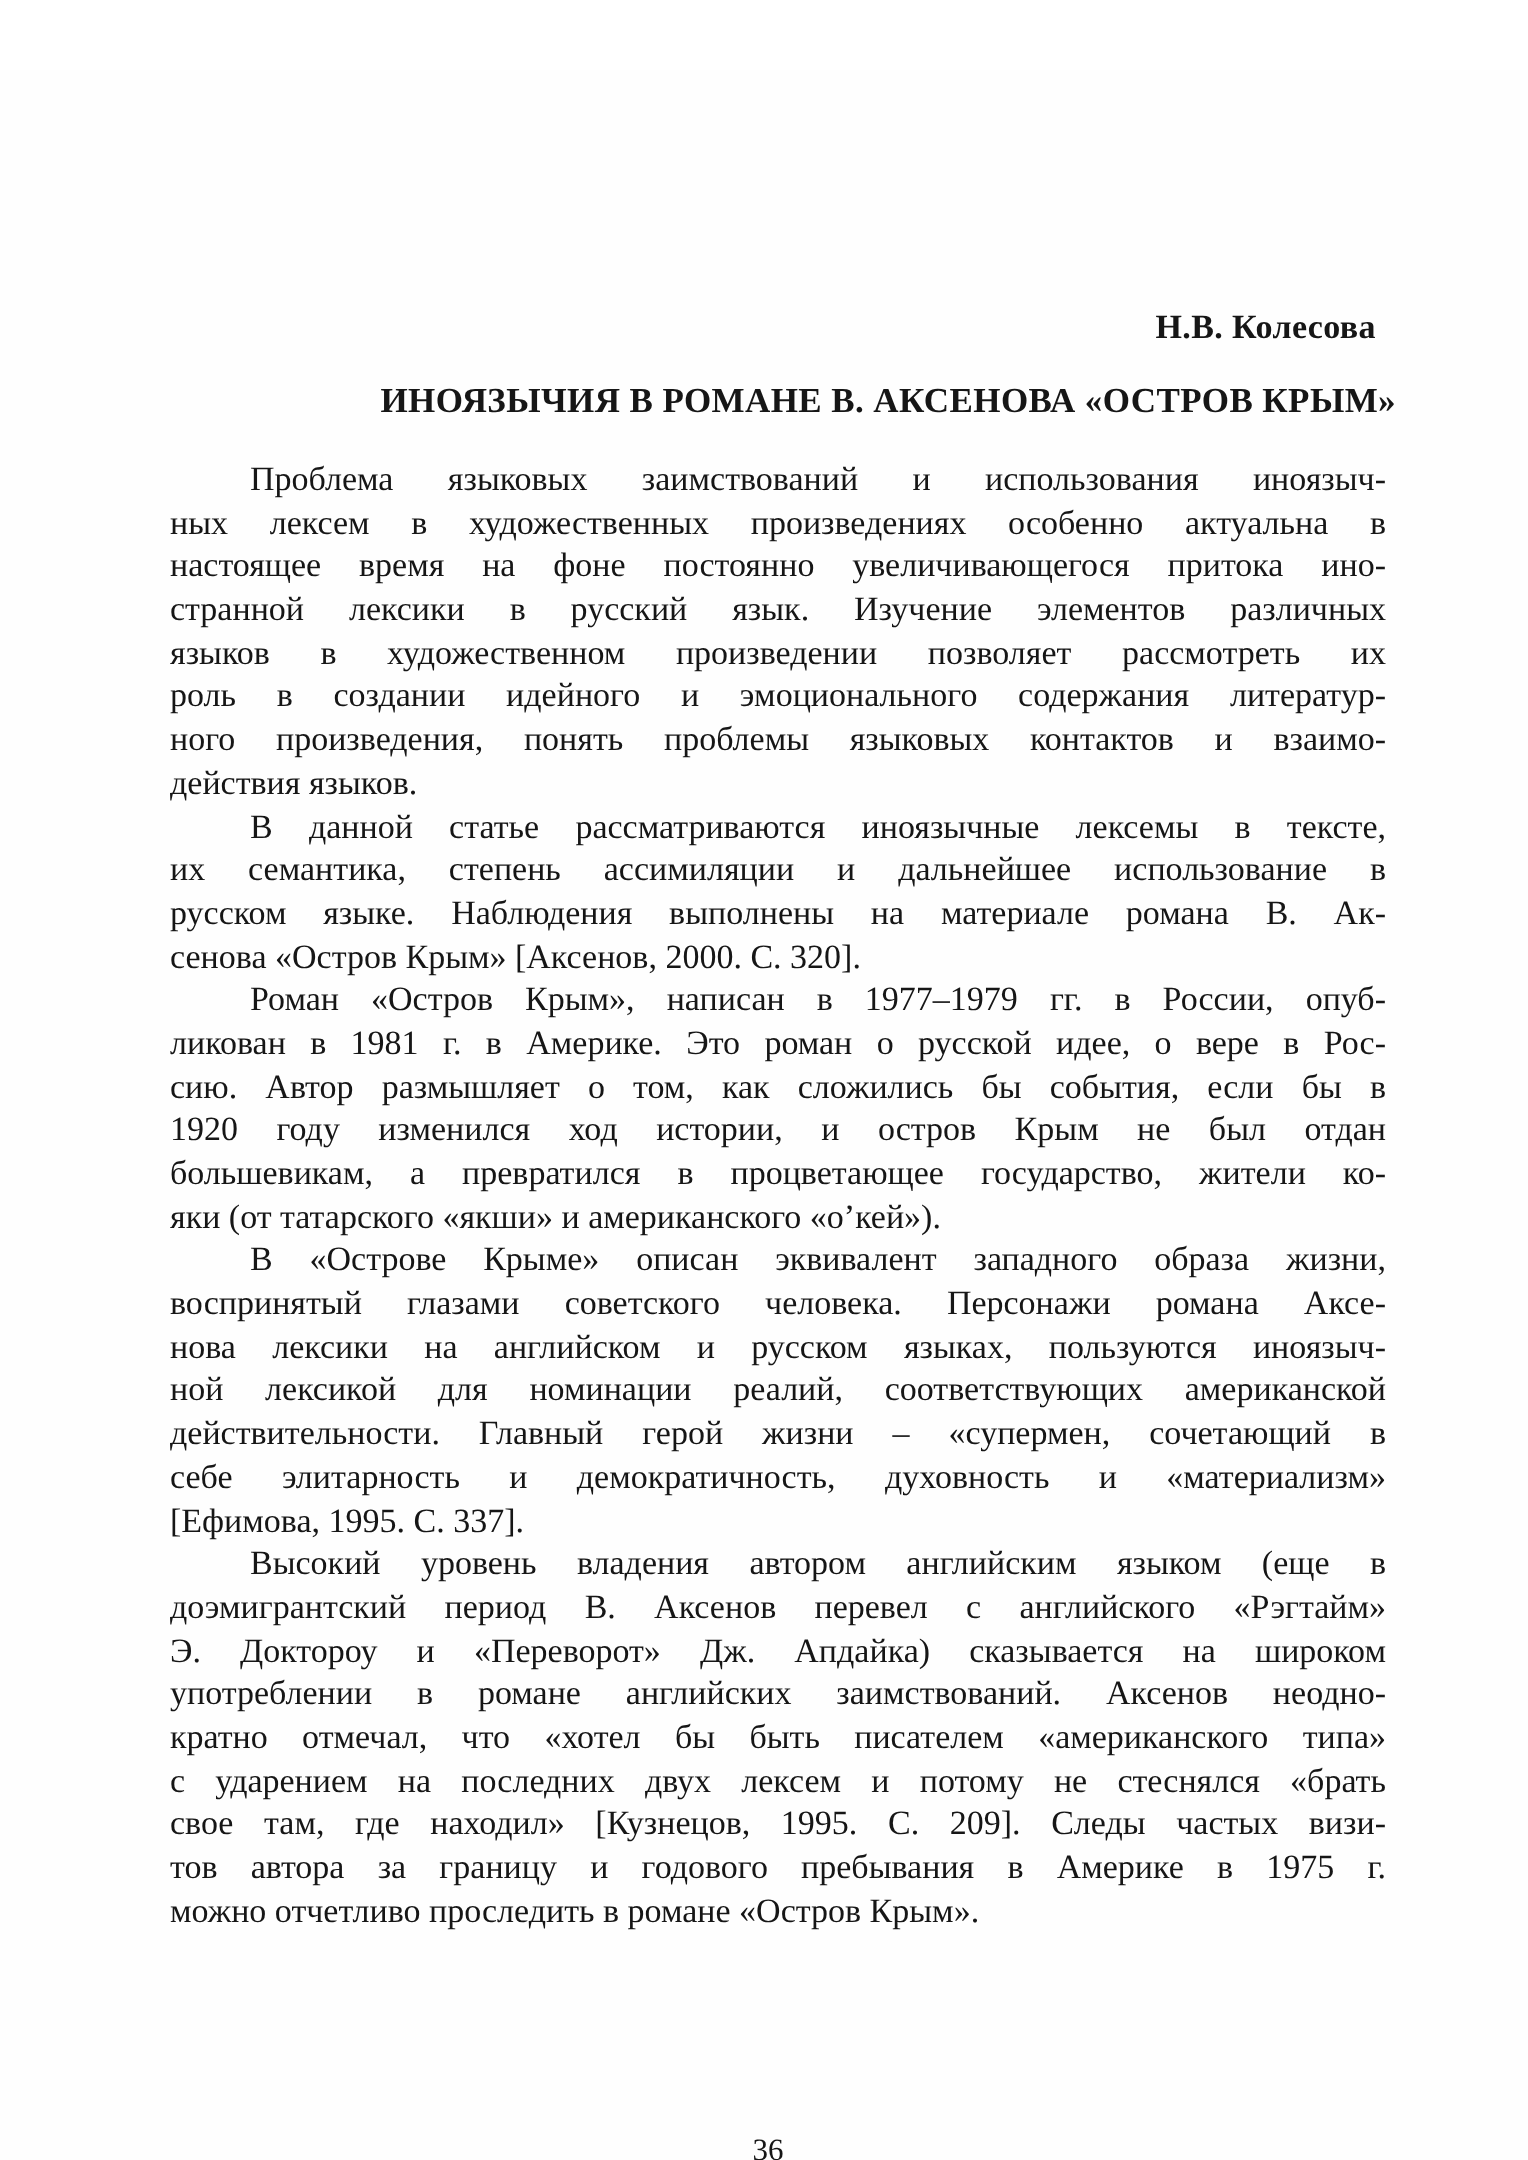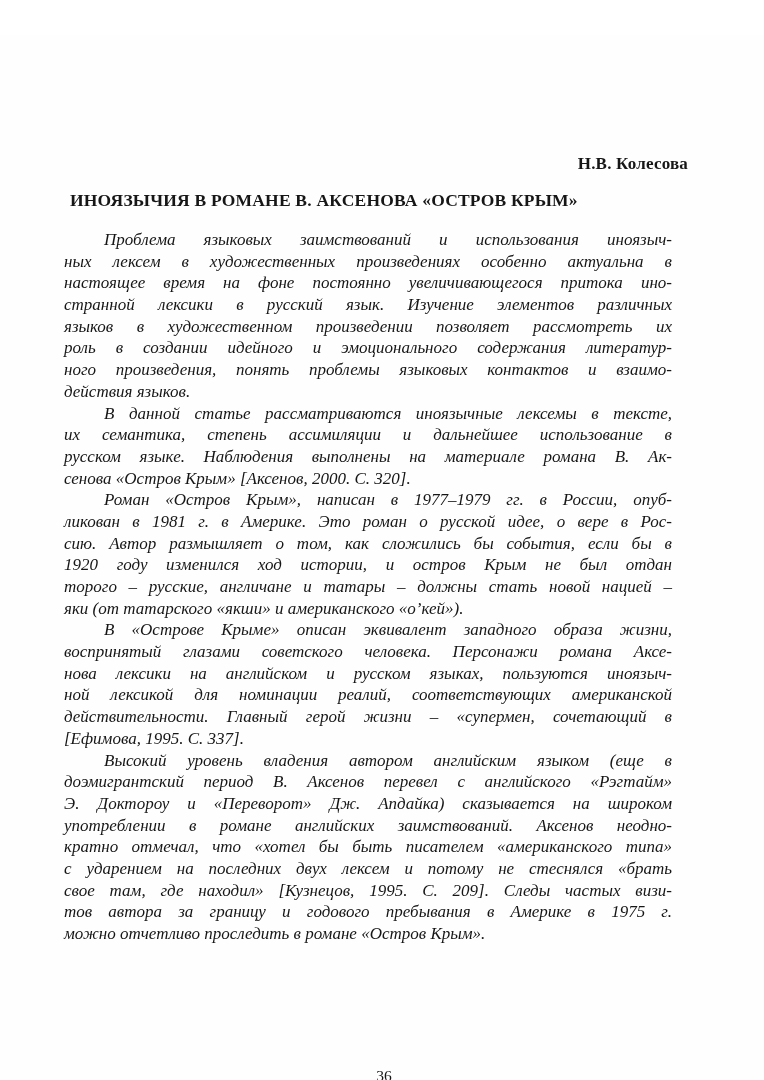--- a/index.html
+++ b/index.html
@@ -30,32 +30,31 @@
     font-weight: bold;
     font-size: 17px;
     letter-spacing: 0.2px;
   }
   .title {
     position: absolute;
     top: 154px;
     left: 70px;
     width: 628px;
     margin: 0;
-    text-align: left;
+    text-align: right;
     font-weight: bold;
     font-size: 17.5px;
     letter-spacing: 0.2px;
     line-height: 22px;
   }
   .body-text {
     position: absolute;
     top: 194px;
-    left: 64px;
+    left: 85px;
     width: 608px;
-    font-style: italic;
   }
   .paragraph {
     margin: 0;
   }
   .line {
     font-size: 17px;
     line-height: 21.7px;
     height: 21.7px;
     text-align: justify;
     text-align-last: justify;
@@ -101,29 +100,30 @@
         <div class="line first">В данной статье рассматриваются иноязычные лексемы в тексте,</div>
         <div class="line">их семантика, степень ассимиляции и дальнейшее использование в</div>
         <div class="line">русском языке. Наблюдения выполнены на материале романа В. Ак-</div>
         <div class="line last">сенова «Остров Крым» [Аксенов, 2000. С. 320].</div>
       </div>
       <div class="paragraph">
         <div class="line first">Роман «Остров Крым», написан в 1977–1979 гг. в России, опуб-</div>
         <div class="line">ликован в 1981 г. в Америке. Это роман о русской идее, о вере в Рос-</div>
         <div class="line">сию. Автор размышляет о том, как сложились бы события, если бы в</div>
         <div class="line">1920 году изменился ход истории, и остров Крым не был отдан</div>
-        <div class="line">торого – русские, англичане и татары – должны стать новой нацией –</div>
+        <div class="line">большевикам, а превратился в процветающее государство, жители ко-</div>
         <div class="line last">яки (от татарского «якши» и американского «о’кей»).</div>
       </div>
       <div class="paragraph">
         <div class="line first">В «Острове Крыме» описан эквивалент западного образа жизни,</div>
         <div class="line">воспринятый глазами советского человека. Персонажи романа Аксе-</div>
         <div class="line">нова лексики на английском и русском языках, пользуются иноязыч-</div>
         <div class="line">ной лексикой для номинации реалий, соответствующих американской</div>
         <div class="line">действительности. Главный герой жизни – «супермен, сочетающий в</div>
+        <div class="line">себе элитарность и демократичность, духовность и «материализм»</div>
         <div class="line last">[Ефимова, 1995. С. 337].</div>
       </div>
       <div class="paragraph">
         <div class="line first">Высокий уровень владения автором английским языком (еще в</div>
         <div class="line">доэмигрантский период В. Аксенов перевел с английского «Рэгтайм»</div>
         <div class="line">Э. Доктороу и «Переворот» Дж. Апдайка) сказывается на широком</div>
         <div class="line">употреблении в романе английских заимствований. Аксенов неодно-</div>
         <div class="line">кратно отмечал, что «хотел бы быть писателем «американского типа»</div>
         <div class="line">с ударением на последних двух лексем и потому не стеснялся «брать</div>
         <div class="line">свое там, где находил» [Кузнецов, 1995. С. 209]. Следы частых визи-</div>

